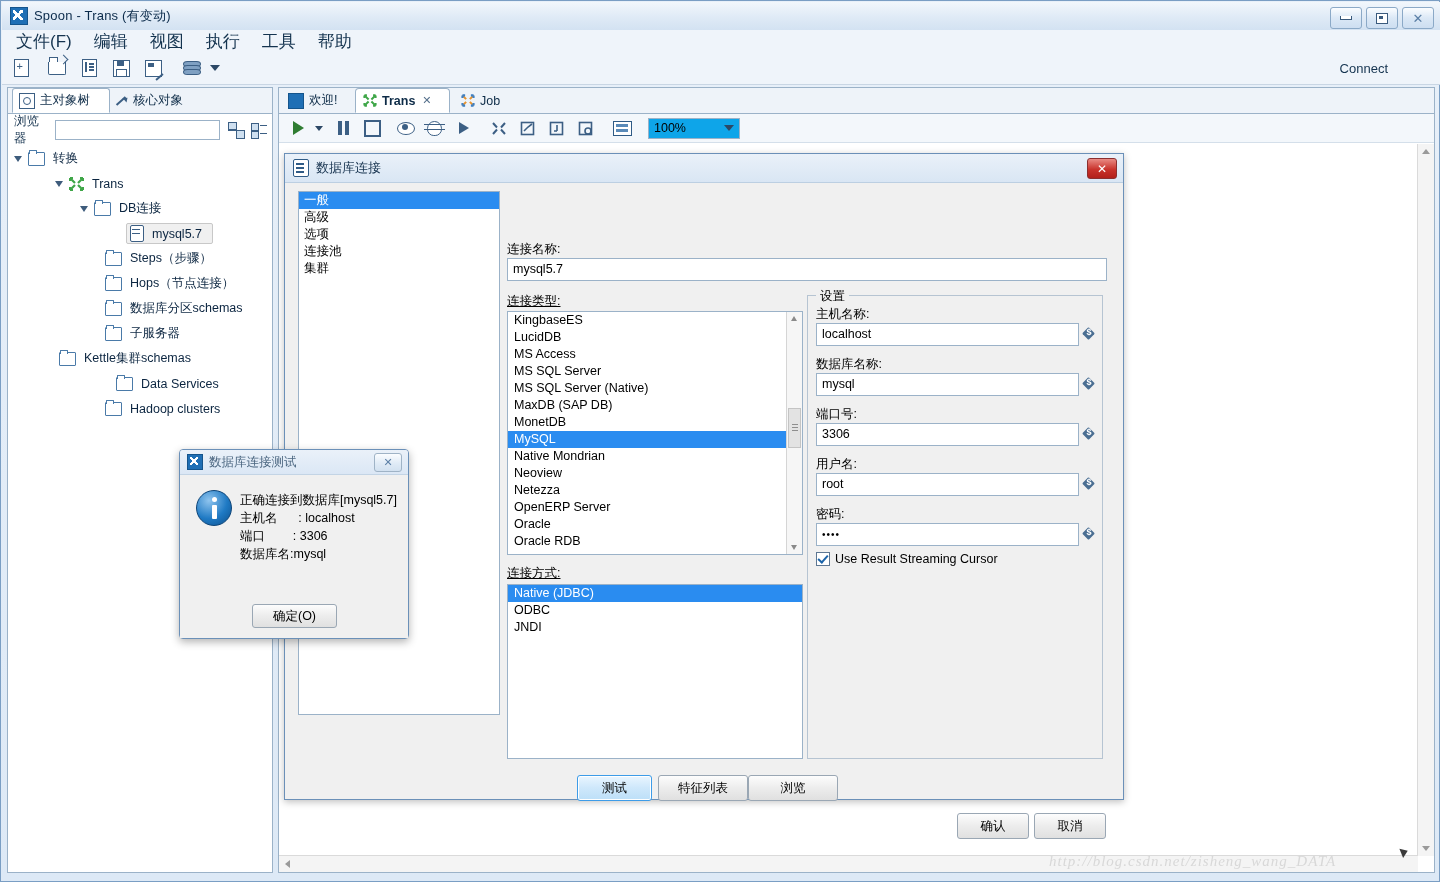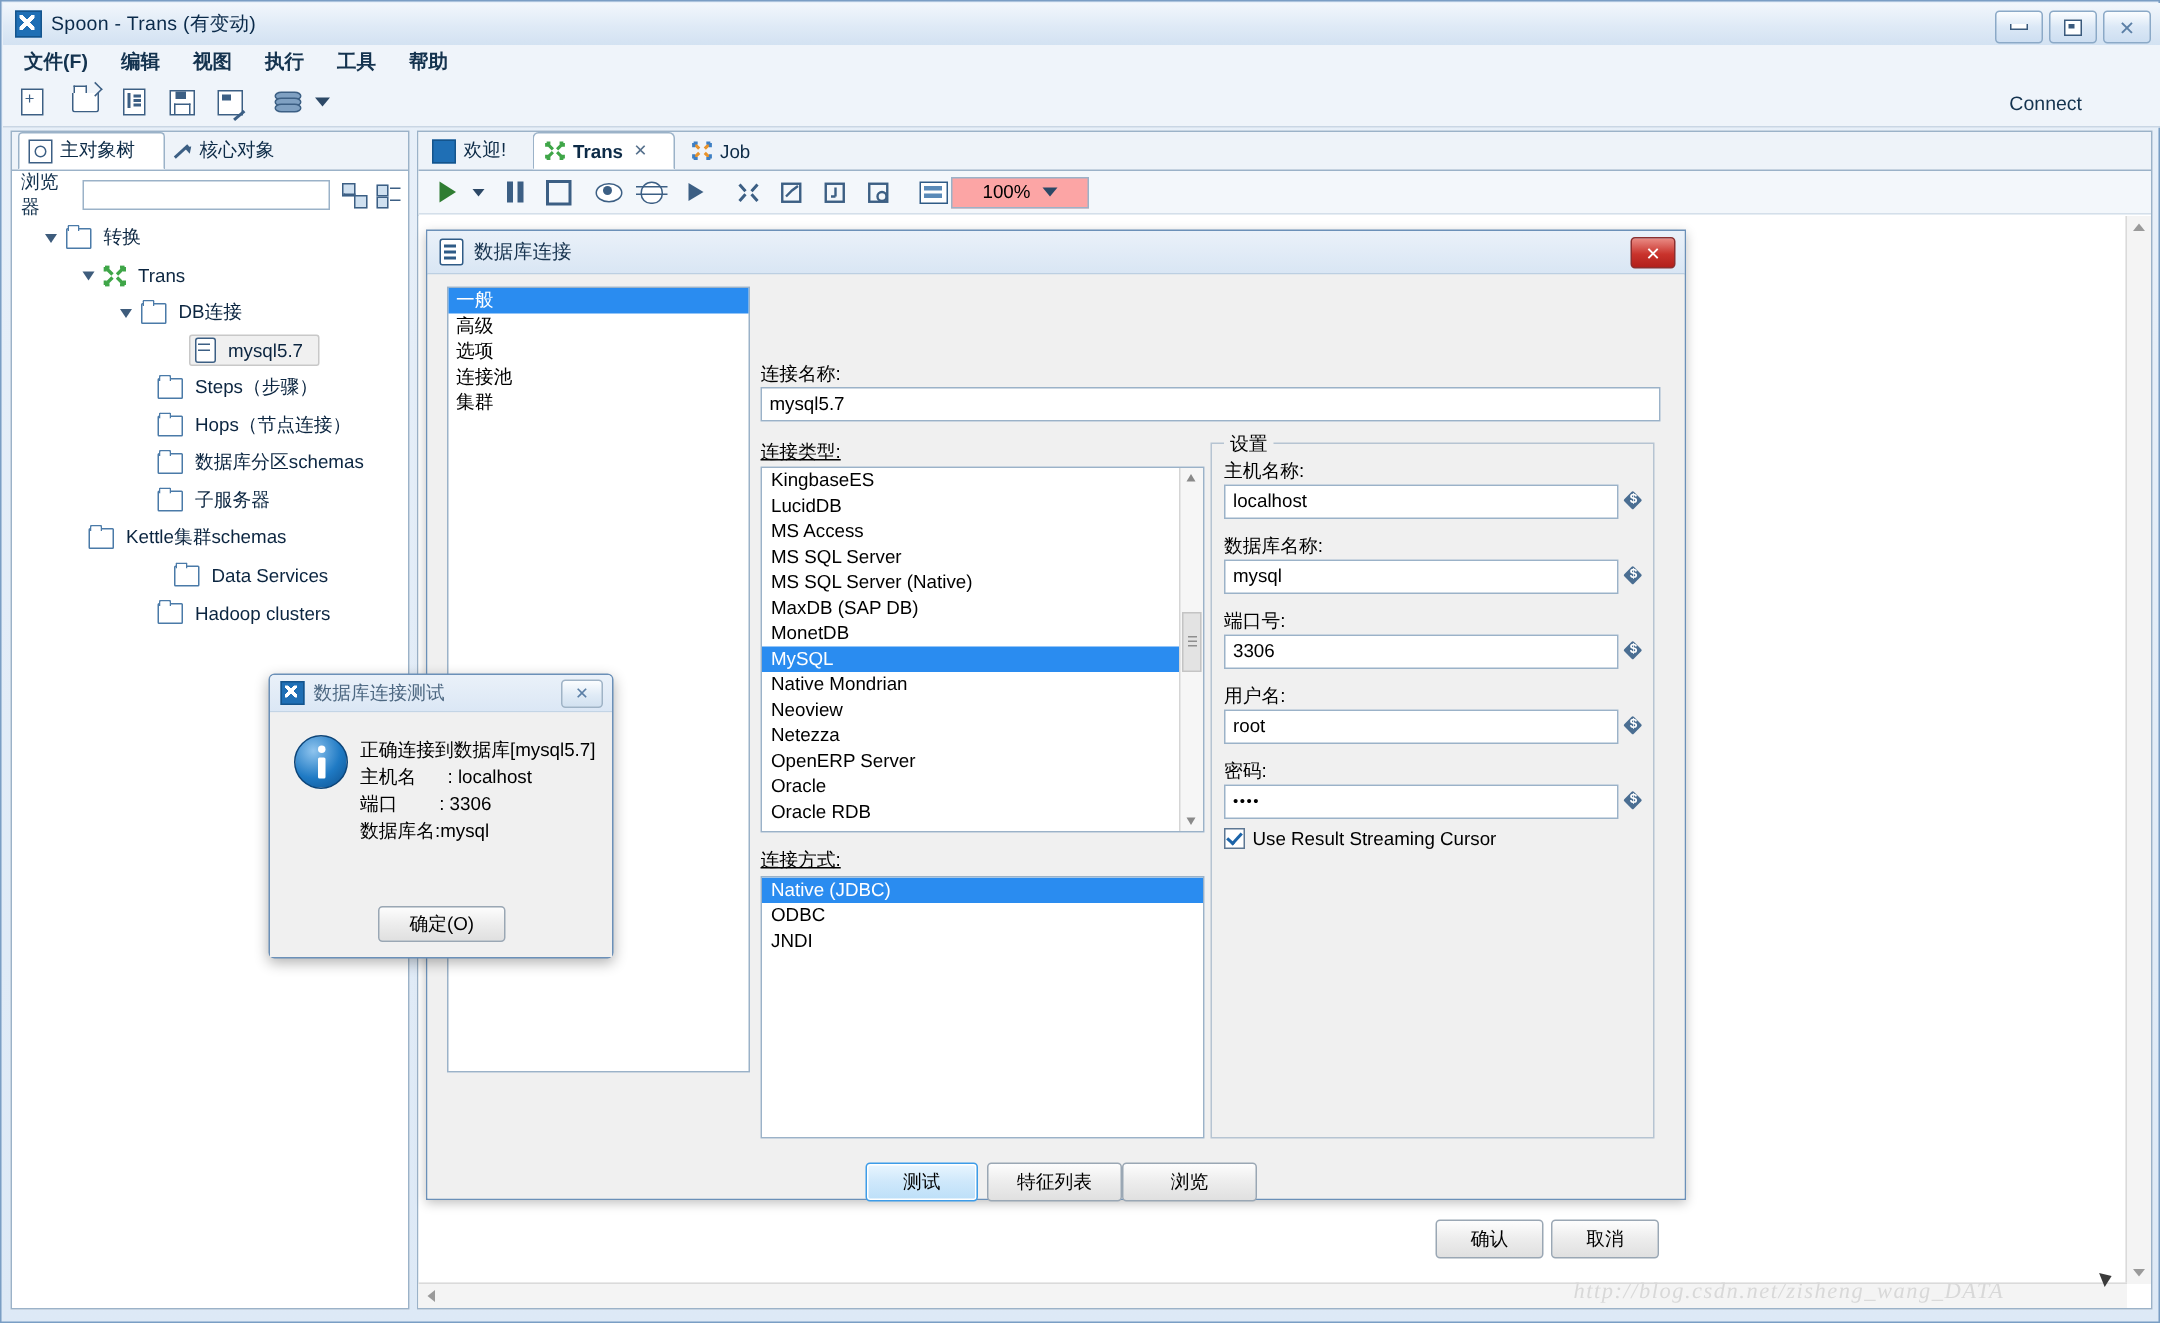--- a/index.html
+++ b/index.html
@@ -44,21 +44,21 @@
   .winbtn .glyph-min{width:10px;height:3px;border:1px solid #3a5a7d;border-top:0;background:#fff;}
   .winbtn .glyph-max{width:10px;height:9px;border:1px solid #3a5a7d;background:#fff;position:relative;}
   .winbtn .glyph-max::before{content:"";position:absolute;left:2px;top:2px;width:4px;height:3px;background:#3a5a7d;}
   .winbtn .glyph-close{font-size:13px;color:#5b7fa6;line-height:1;font-weight:bold;}
   
   .menubar{
     position:absolute;left:1px;top:29px;width:1438px;height:22px;
     background:#eff4fa;display:flex;align-items:center;padding-left:14px;
     box-sizing:border-box;
   }
-  .menubar .mi{font-size:13px;color:#14334f;margin-right:22px;cursor:default;font-weight:bold;}
+  .menubar .mi{font-size:17px;color:#14334f;margin-right:22px;cursor:default;}
   
   .toolbar{
     position:absolute;left:1px;top:51px;width:1438px;height:33px;
     background:#eff4fa;border-bottom:1px solid #c9d6e4;
     display:flex;align-items:center;box-sizing:border-box;
   }
   .tb-ico{width:22px;height:22px;margin-left:8px;position:relative;
     display:flex;align-items:center;justify-content:center;color:#3c5f84;}
   .connect-lbl{position:absolute;right:52px;top:9px;font-size:13px;color:#14334f;}
   
@@ -166,22 +166,22 @@
   .stop-ic{width:13px;height:13px;border:2px solid #3c5f84;}
   .eye-ic{width:16px;height:11px;border:1.6px solid #3c5f84;border-radius:50%;position:relative;background:#fff;}
   .eye-ic::after{content:"";position:absolute;left:4px;top:1.5px;width:6px;height:6px;border-radius:50%;background:#3c5f84;}
   .bug-ic{width:13px;height:13px;border:1.6px solid #3c5f84;border-radius:50% 50% 45% 45%;position:relative;background:#fff;}
   .bug-ic::before{content:"";position:absolute;left:-4px;top:2px;width:21px;height:1.4px;background:#3c5f84;}
   .bug-ic::after{content:"";position:absolute;left:-4px;top:7px;width:21px;height:1.4px;background:#3c5f84;}
   .grid-ic{width:17px;height:13px;border:1.6px solid #2f5b86;background:#fff;position:relative;}
   .grid-ic::before{content:"";position:absolute;left:2px;top:2px;width:12px;height:3px;background:#5a8ab8;}
   .grid-ic::after{content:"";position:absolute;left:2px;top:7px;width:12px;height:3px;background:#5a8ab8;}
   .zoomsel{
-    width:92px;height:21px;border:1px solid #9bb2c8;background:#fca5a5;
-    display:flex;align-items:center;justify-content:space-between;padding:0 20px;
+    margin-left:14px;width:92px;height:21px;border:1px solid #9bb2c8;background:#0ea5e9;
+    display:flex;align-items:center;justify-content:space-between;padding:0 5px;
     box-sizing:border-box;font-size:12.5px;color:#000;
   }
   .canvas{position:absolute;left:0;top:56px;right:0;bottom:0;background:#fff;overflow:hidden;}
   .vscroll{position:absolute;right:0;top:56px;bottom:16px;width:16px;background:#f4f4f4;border-left:1px solid #dadada;}
   .hscroll{position:absolute;left:0;right:16px;bottom:0;height:16px;background:#f4f4f4;border-top:1px solid #dadada;}
   
   .dlg{
     position:absolute;left:283px;top:152px;width:840px;height:647px;
     background:#f0f0f0;border:1px solid #6b90b8;box-sizing:border-box;
     box-shadow:0 2px 7px rgba(0,0,0,.25);
@@ -362,21 +362,21 @@
         </span>
       <span class="bico bi-flat">
           <i></i>
           <i></i>
           <i></i>
           <i></i>
         </span>
     </div>
     <div class="treearea">
 
-      <div class="trow" style="padding-left:22px">
+      <div class="trow" style="padding-left:6px">
         <span class="arrow-dn"></span>
         <span class="folder"></span>
         <span>转换</span>
       </div>
 
       <div class="trow" style="padding-left:47px">
         <span class="arrow-dn"></span>
         <span class="kico">
           <svg width="15" height="14" viewBox="0 0 15 14">
             <path d="M1,1 L6,6 M14,1 L9,6 M1,13 L6,8 M14,13 L9,8" stroke="#3fa648" stroke-width="2.2" fill="none"></path>

